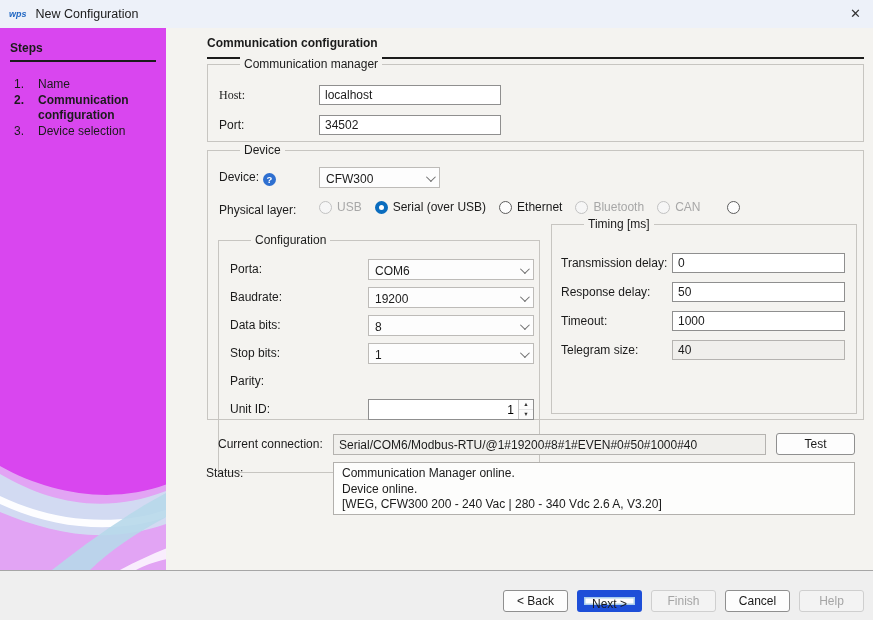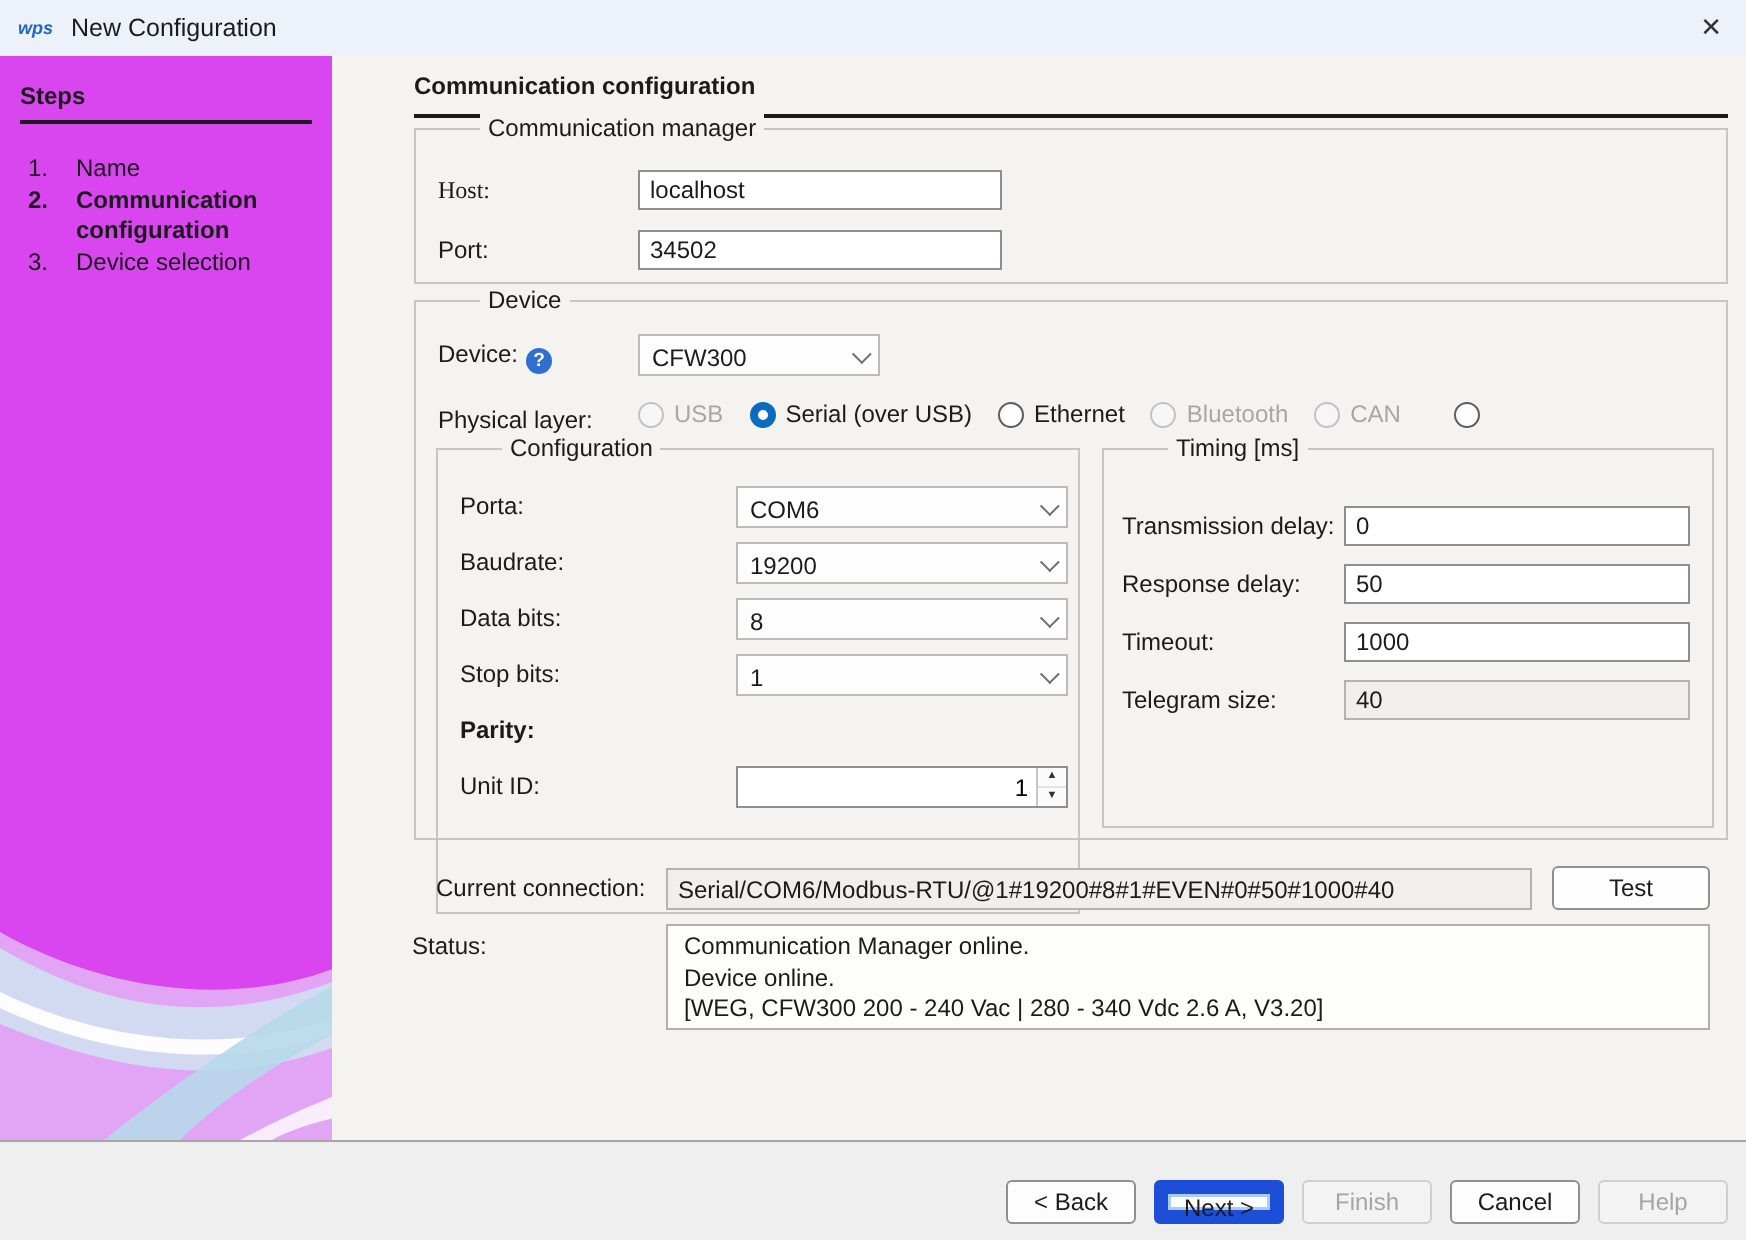--- a/index.html
+++ b/index.html
@@ -148,21 +148,21 @@
         </span>
         <span class="radio-item dis">
           <span class="rdot dis"></span>
           <span>CAN</span>
         </span>
         <span class="radio-item xgap">
           <span class="rdot en"></span>
         </span>
       </div>
 
-      <div class="group" style="left:10px; top:73px; width:322px; height:233px;">
+      <div class="group" style="left:10px; top:89px; width:322px; height:233px;">
         <span class="legend">Configuration</span>
 
         <span class="lbl" style="left:11px; top:21px;">Porta:</span>
         <div class="combo" style="left:149px; top:18px; width:166px;">
           <span class="val">COM6</span>
           <span class="chev"></span>
         </div>
 
         <span class="lbl" style="left:11px; top:49px;">Baudrate:</span>
         <div class="combo" style="left:149px; top:46px; width:166px;">
@@ -175,21 +175,21 @@
           <span class="val">8</span>
           <span class="chev"></span>
         </div>
 
         <span class="lbl" style="left:11px; top:105px;">Stop bits:</span>
         <div class="combo" style="left:149px; top:102px; width:166px;">
           <span class="val">1</span>
           <span class="chev"></span>
         </div>
 
-        <span class="lbl" style="left:11px; top:133px;font-weight:bold;">Parity:</span>
+        <span class="lbl" style="left:11px; top:133px;">Parity:</span>
 
         <span class="lbl" style="left:11px; top:161px;">Unit ID:</span>
         <div class="spinner" style="left:149px; top:158px; width:166px;">
           <input value="1" style="">
           <span class="spinbtns">
             <span class="sb">▲</span>
             <span class="sb">▼</span>
           </span>
         </div>
       </div>

